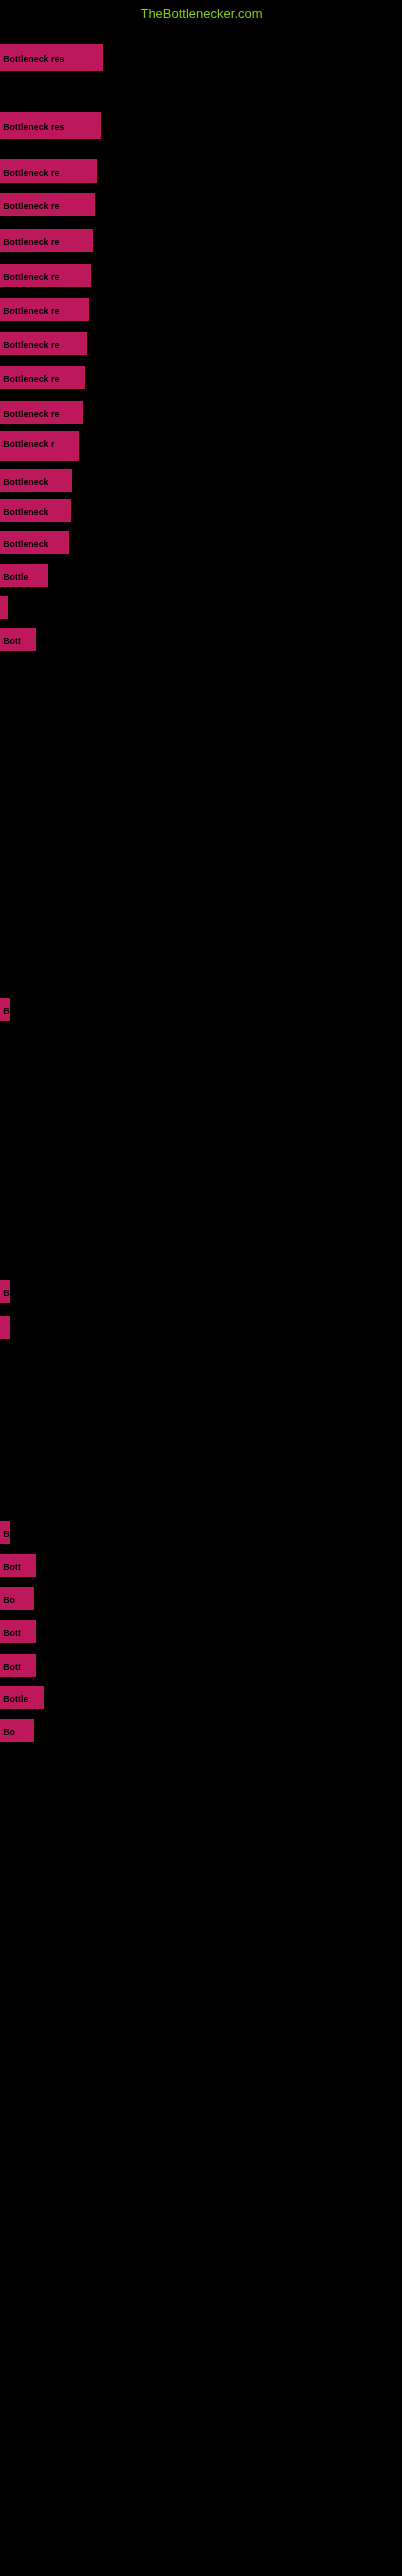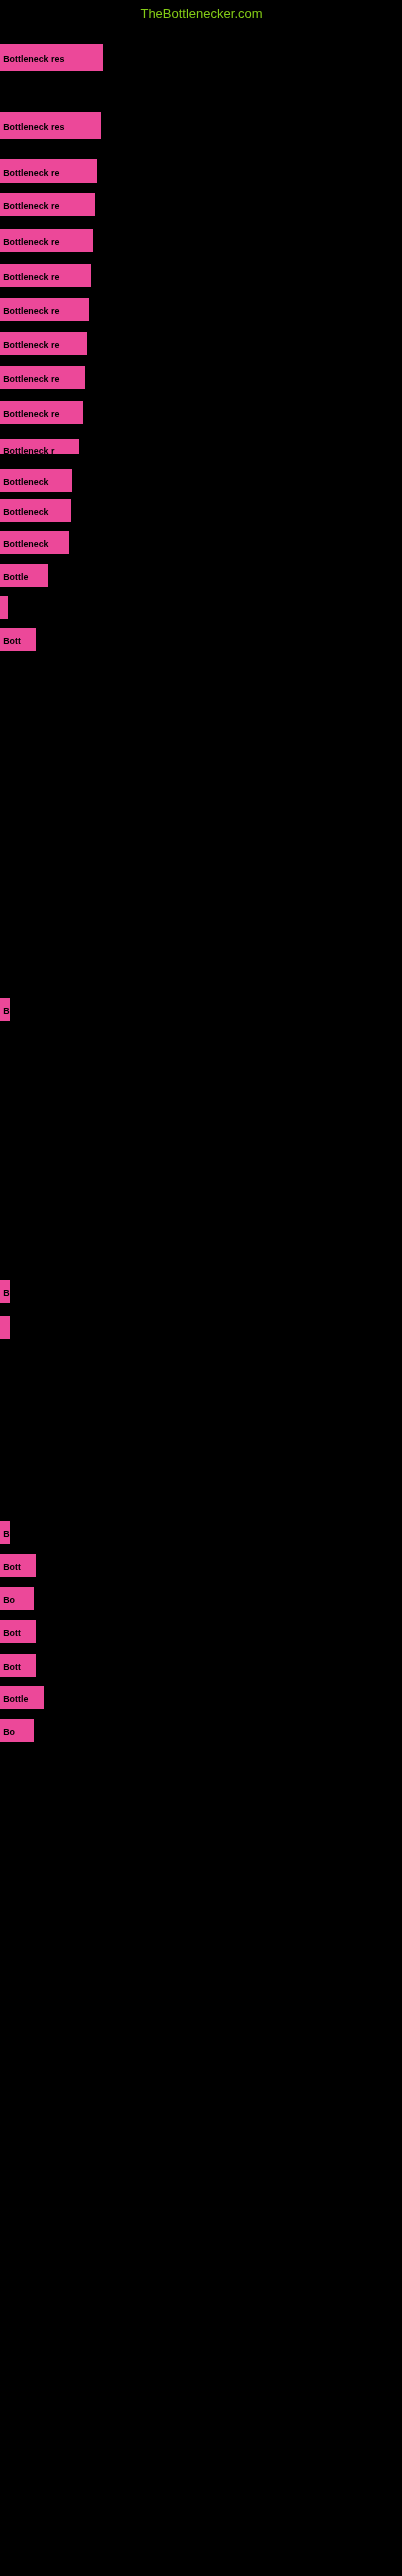--- a/index.html
+++ b/index.html
@@ -22,21 +22,21 @@
       padding: 6.4px 0;
       width: 100%;
     }
     .bar-container {
       position: absolute;
       left: 0;
       display: flex;
       align-items: center;
     }
     .bar-label {
-      background-color: #ec4899;
+      background-color: #be185d;
       color: #000000;
       font-size: 8.9px;
       font-weight: bold;
       padding: 1.6px 3.2px;
       white-space: nowrap;
       overflow: hidden;
     }
   </style>
 </head>
 <body>
@@ -68,21 +68,21 @@
     <div class="bar-container" style="top: 332px; height: 22.5px;">
       <div class="bar-label" style="width: 87px; height: 22.5px; line-height: 22.5px;">Bottleneck re</div>
     </div>
     <div class="bar-container" style="top: 366px; height: 22.5px;">
       <div class="bar-label" style="width: 85px; height: 22.5px; line-height: 22.5px;">Bottleneck re</div>
     </div>
     <div class="bar-container" style="top: 401px; height: 22.5px;">
       <div class="bar-label" style="width: 83px; height: 22.5px; line-height: 22.5px;">Bottleneck re</div>
     </div>
     <div class="bar-container" style="top: 435px; height: 22.5px;">
-      <div class="bar-label" style="width: 79px; height: 15px; line-height: 22.5px;">Bottleneck r</div>
+      <div class="bar-label" style="width: 79px; height: 30px; line-height: 22.5px;">Bottleneck r</div>
     </div>
     <div class="bar-container" style="top: 469px; height: 22.5px;">
       <div class="bar-label" style="width: 72px; height: 22.5px; line-height: 22.5px;">Bottleneck</div>
     </div>
     <div class="bar-container" style="top: 499px; height: 22.5px;">
       <div class="bar-label" style="width: 71px; height: 22.5px; line-height: 22.5px;">Bottleneck</div>
     </div>
     <div class="bar-container" style="top: 531px; height: 22.5px;">
       <div class="bar-label" style="width: 69px; height: 22.5px; line-height: 22.5px;">Bottleneck</div>
     </div>

